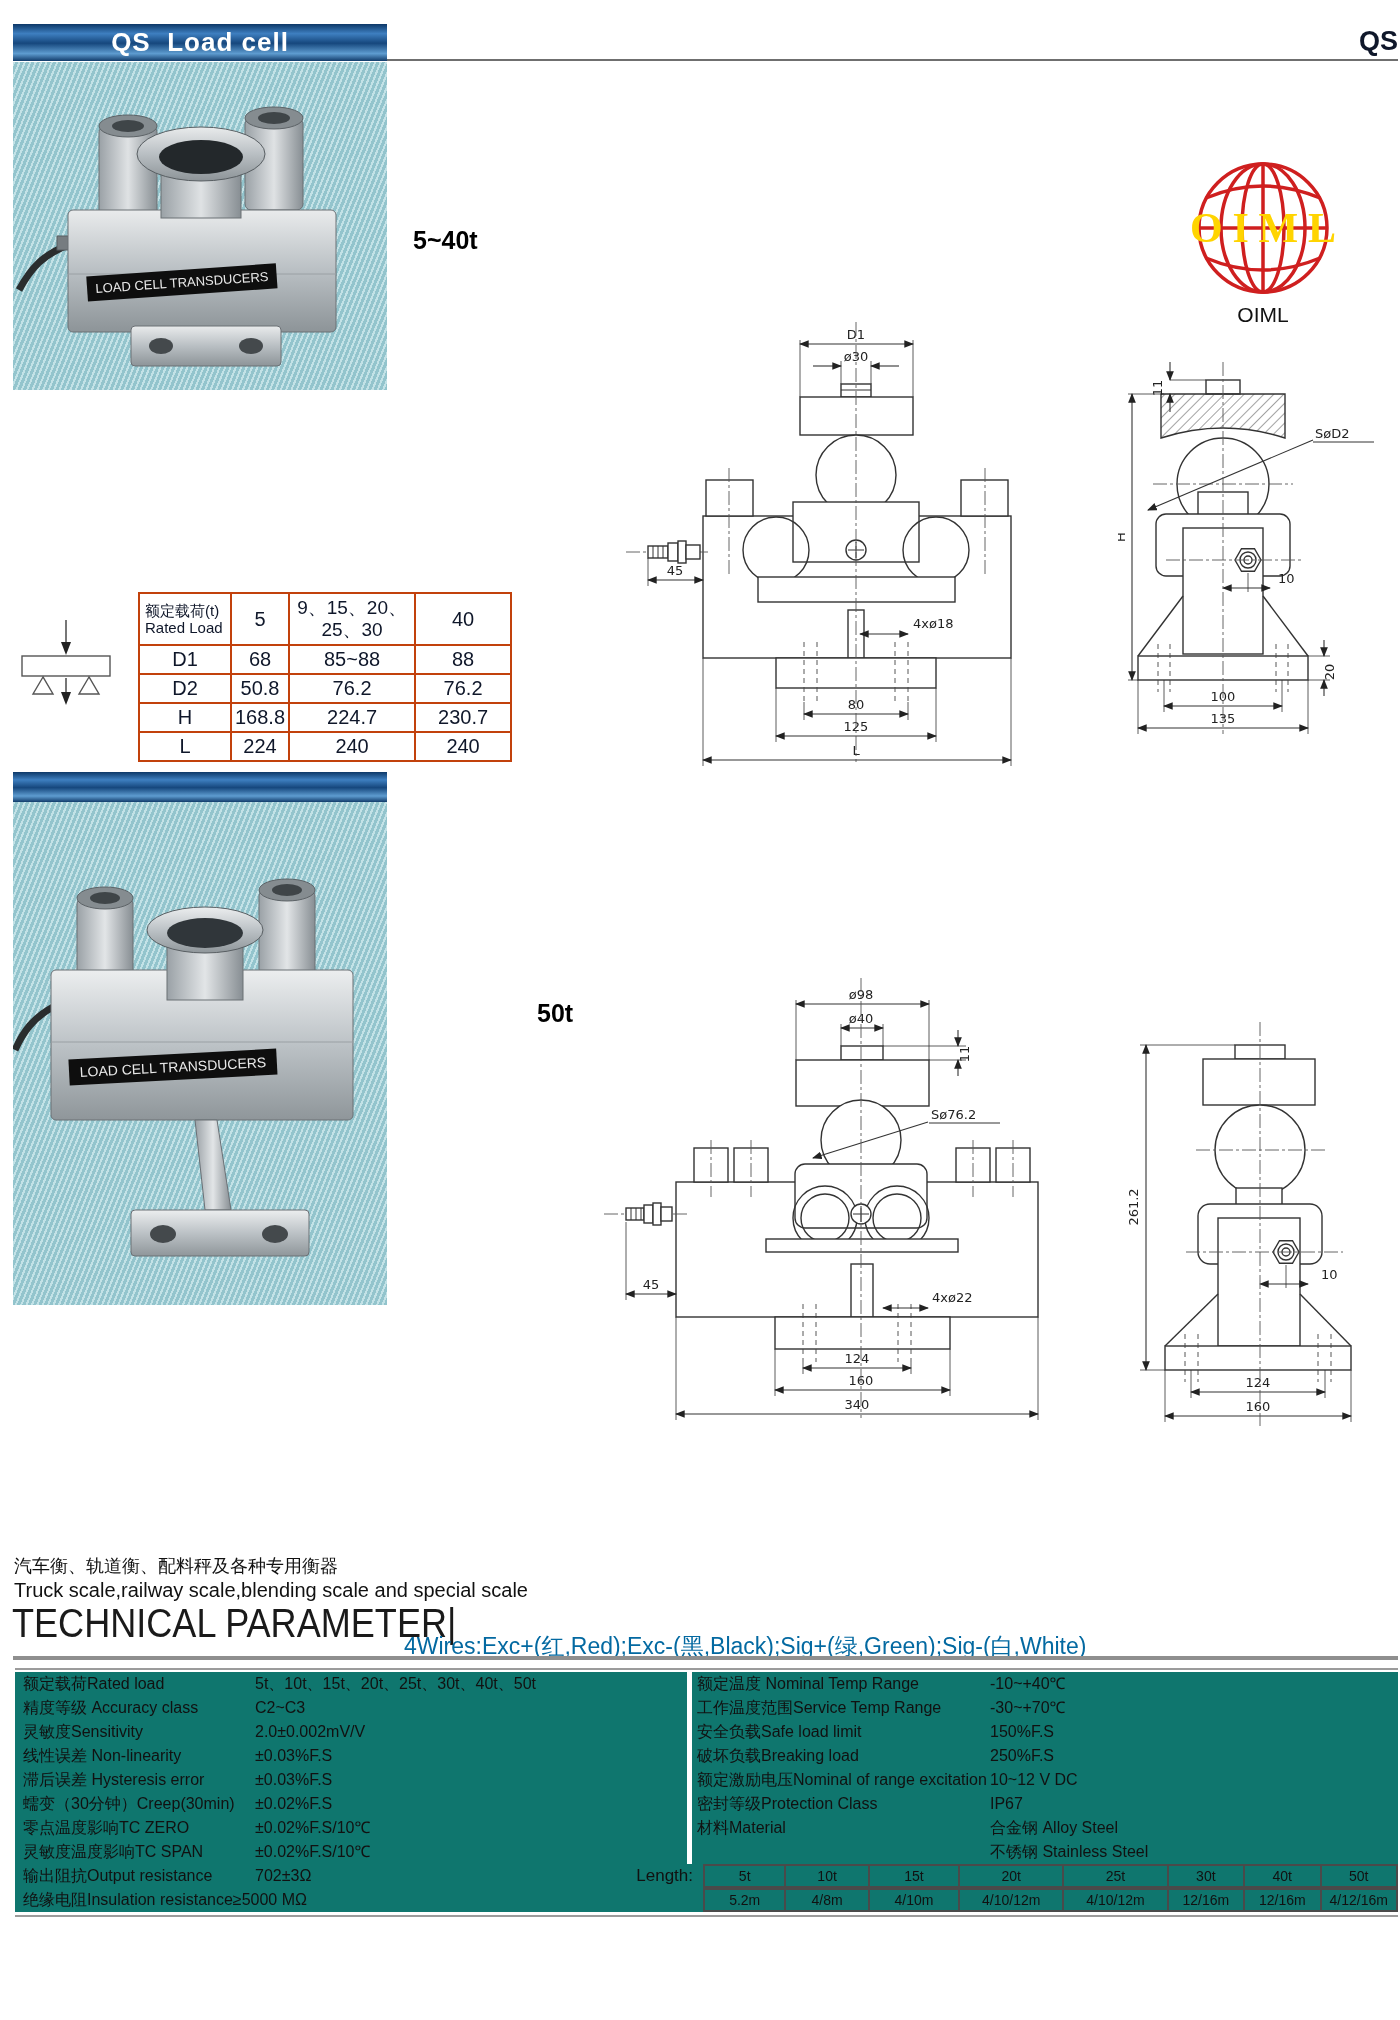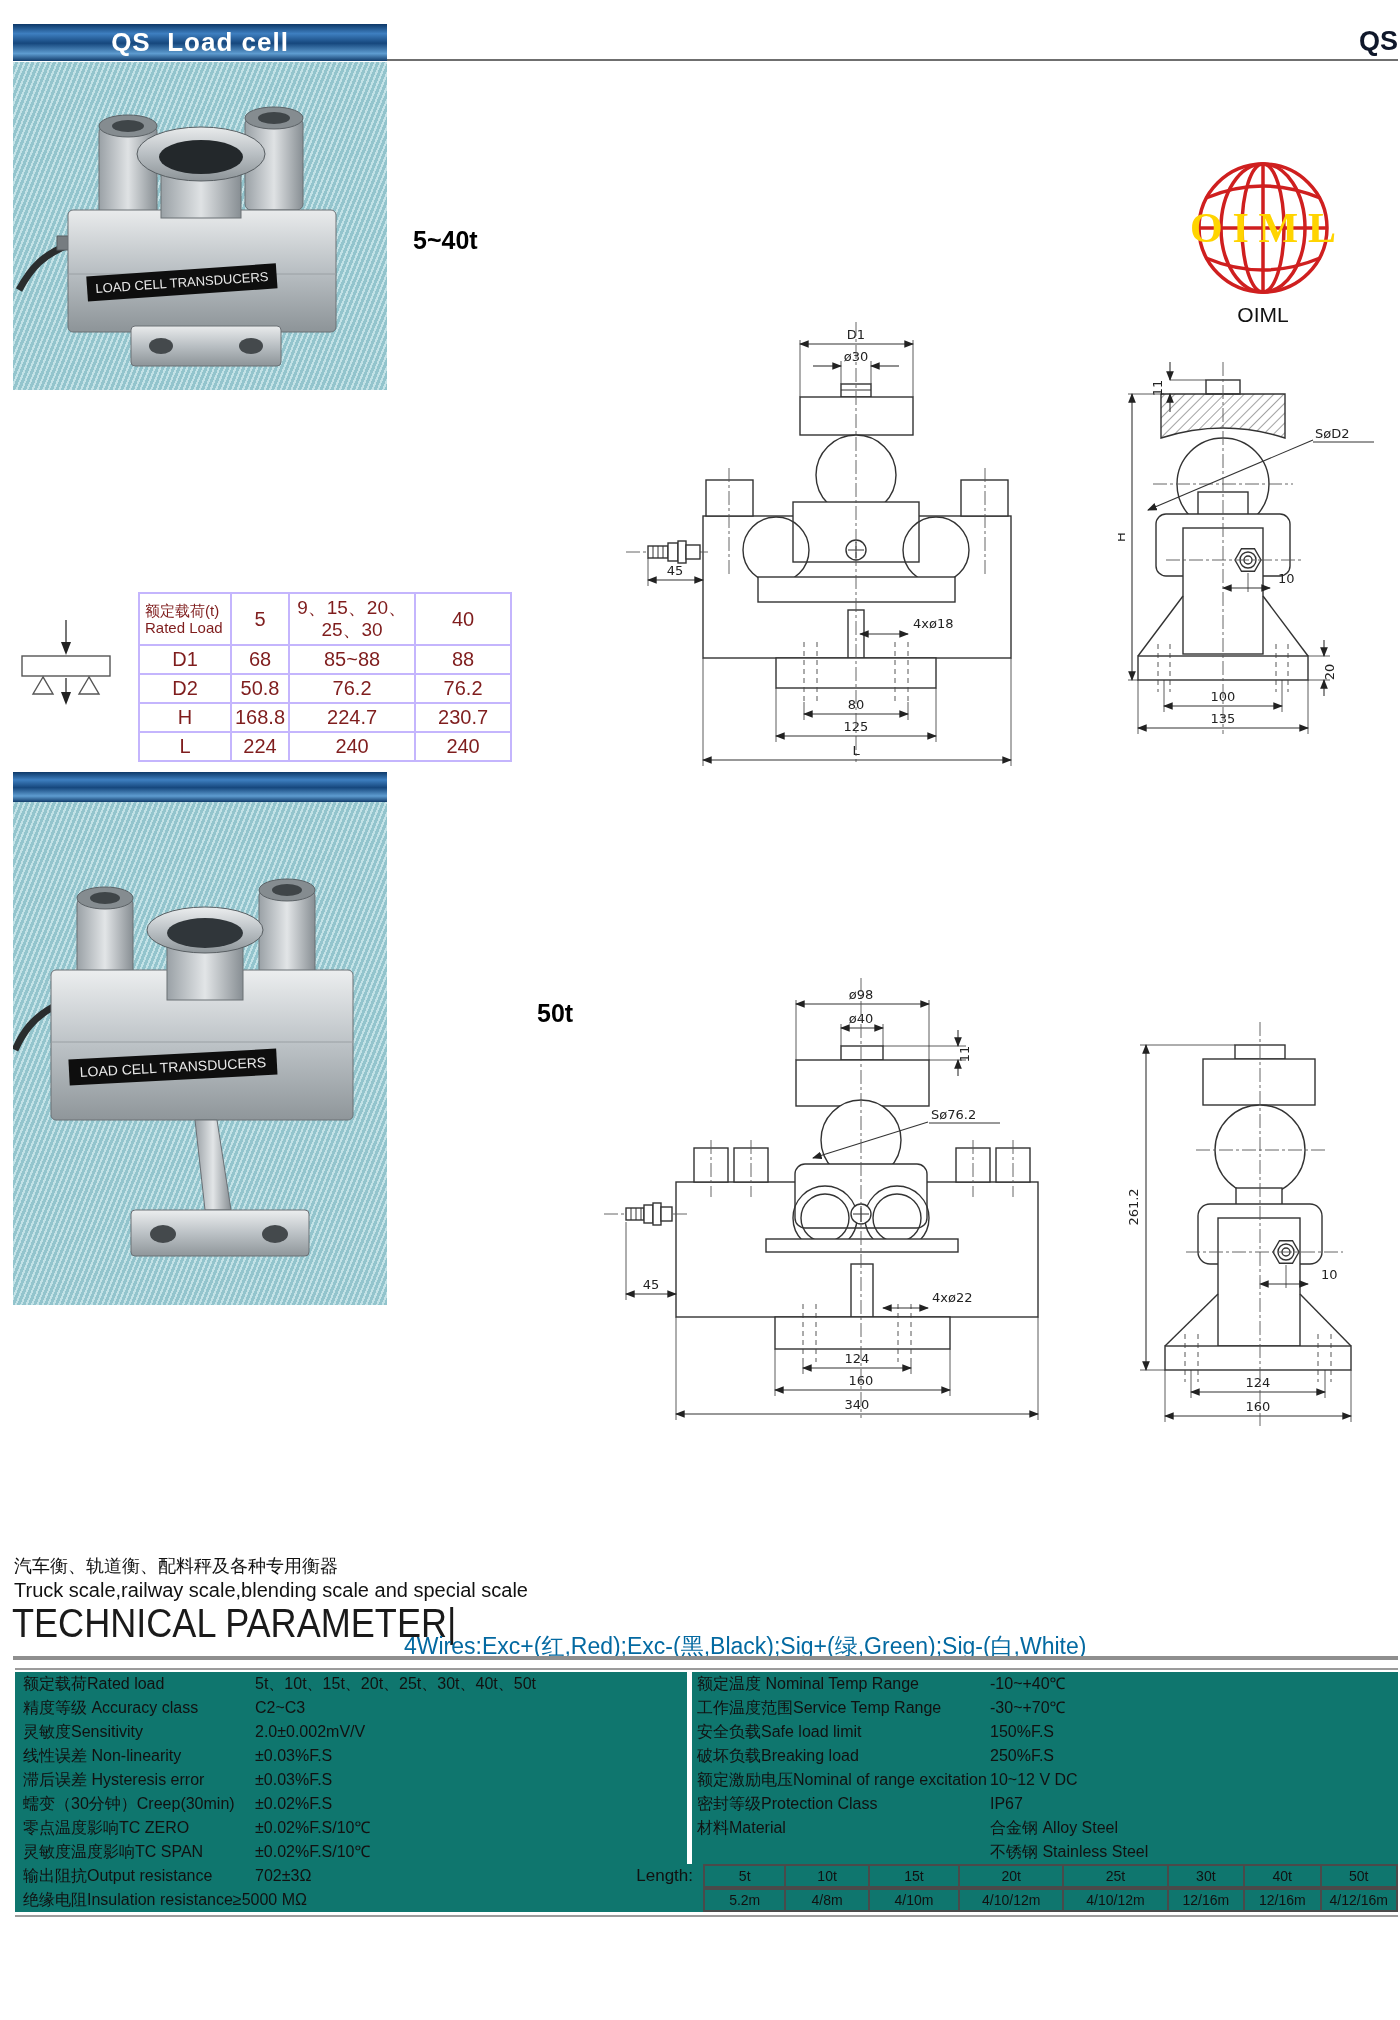--- a/index.html
+++ b/index.html
@@ -37,22 +37,22 @@
   .dim{stroke:#333;stroke-width:1.1;fill:none;}
   .ext{stroke:#333;stroke-width:.8;fill:none;}
   .cl{stroke:#555;stroke-width:.9;fill:none;stroke-dasharray:14 3 3 3;}
   .hid{stroke:#444;stroke-width:.9;fill:none;stroke-dasharray:5 4;}
   text.dl{font:13px "DejaVu Sans",sans-serif;fill:#222;text-anchor:middle;}
   text.dls{font:13px "DejaVu Sans",sans-serif;fill:#222;text-anchor:start;}
   
   #beam{position:absolute;left:16px;top:616px;}
   
   #dimtab{position:absolute;left:138px;top:592px;border-collapse:collapse;background:#fff;}
-  #dimtab th,#dimtab td{border:2px solid #c4b5fd;text-align:center;vertical-align:middle;
-      color:#7f1d1d;background:#fff;padding:0 3px;}
+  #dimtab th,#dimtab td{border:2px solid #c2410c;text-align:center;vertical-align:middle;
+      color:#0f172a;background:#fff;padding:0 3px;}
   #dimtab .hcell{text-align:left;font-weight:normal;font-size:15px;line-height:1.15;padding-left:5px;}
   #dimtab .num{font-size:20px;font-weight:normal;}
   #dimtab .colhdr{font-size:19px;font-weight:normal;line-height:1.15;}
   #dimtab tr.h{height:52px;} #dimtab tr.d{height:29px;}
   
   .desc-cn{position:absolute;left:14px;top:1554px;font-size:18px;color:#111;}
   .desc-en{position:absolute;left:14px;top:1579px;font-size:20px;color:#111;}
   .tech-h{position:absolute;left:12px;top:1600px;font-size:41px;color:#1a1a1a;
      transform:scaleX(.88);transform-origin:left center;white-space:nowrap;}
   .wires{position:absolute;left:404px;top:1631px;font-size:23px;color:#0369a1;}

